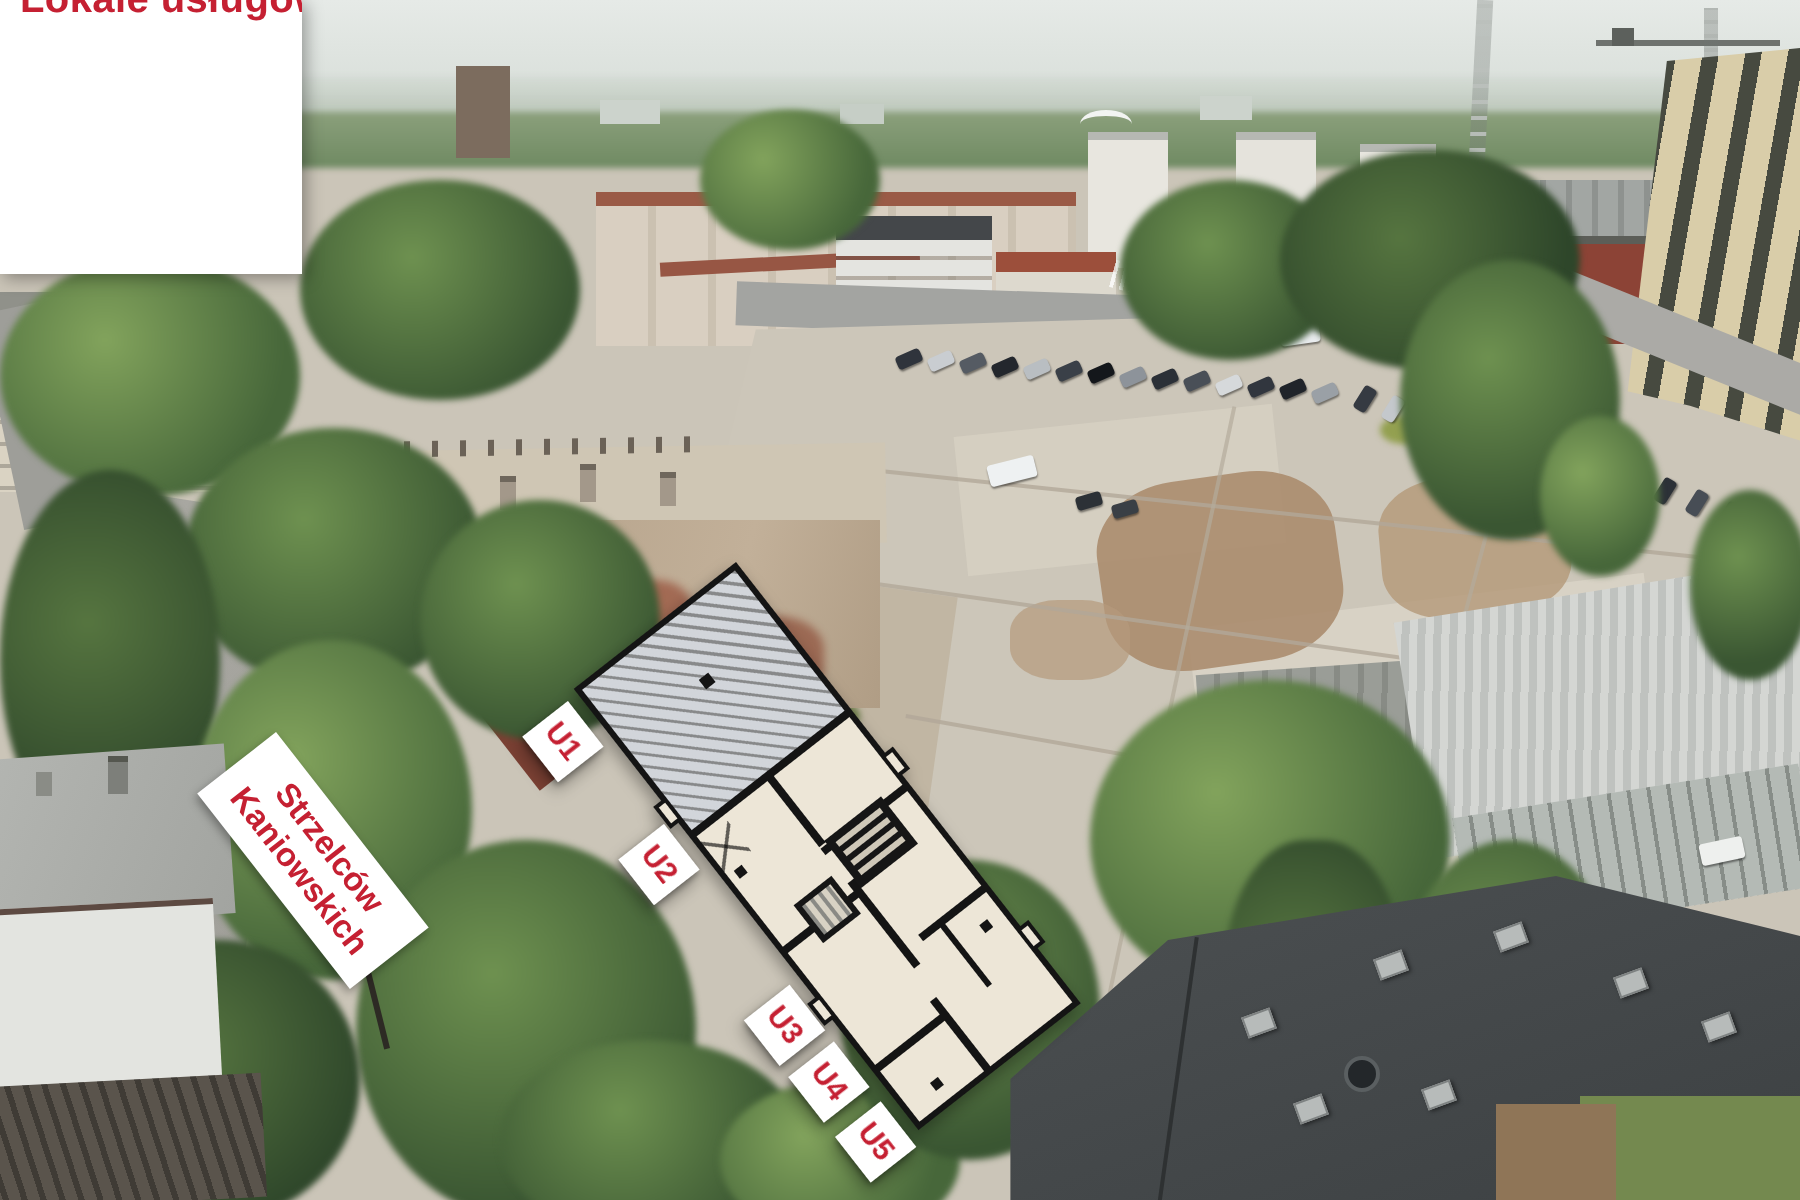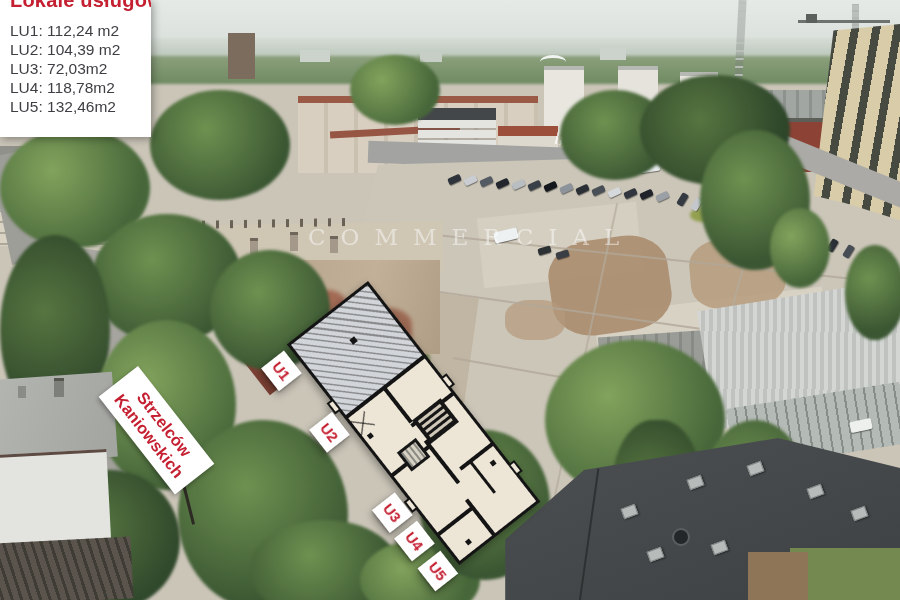--- a/index.html
+++ b/index.html
@@ -202,21 +202,20 @@
   <div class="abs" style="left:790px;top:548px;width:110px;height:52px;background:#74894f;"></div>
   <div class="abs" style="left:748px;top:552px;width:60px;height:48px;background:#8f7557;"></div>
 
   <div class="abs" style="left:-10px;top:376px;width:125px;height:85px;background:linear-gradient(115deg,#b4b6b2,#a2a4a0);transform:rotate(-4deg);"></div>
   <div class="abs" style="left:54px;top:378px;width:10px;height:16px;background:#7d7f7a;border-top:3px solid #55574f;"></div>
   <div class="abs" style="left:18px;top:386px;width:8px;height:12px;background:#8a8c86;"></div>
   <div class="abs" style="left:-6px;top:452px;width:115px;height:95px;background:#e3e4e0;border-top:3px solid #5d4a42;transform:rotate(-3deg);"></div>
   <div class="abs" style="left:-8px;top:540px;width:140px;height:62px;background:#5a544c;background-image:repeating-linear-gradient(75deg,rgba(0,0,0,.3) 0 3px,transparent 3px 9px);transform:rotate(-3deg);"></div>
 
   <div class="wm">
-    <div class="wm-tag">COMMERCIAL</div>
   </div>
 
   <div class="plan">
     <div class="hatch"></div>
     <div class="abs" style="left:32px;top:42px;width:6px;height:6px;background:#141414;"></div>
 
     <div class="wall" style="left:136px;top:0;width:4px;height:52px;"></div>
     <div class="wall" style="left:163px;top:48px;width:4px;height:49px;"></div>
     <div class="wall" style="left:200px;top:0;width:4px;height:40px;"></div>
     <div class="wall" style="left:238px;top:52px;width:4px;height:45px;"></div>
@@ -249,22 +248,15 @@
   </div>
 
   <div class="pole"></div>
   <div class="flag">
     <span>Strzelców</span>
     <span>Kaniowskich</span>
   </div>
 
   <div class="legend">
     <span class="legend-title">Lokale usługowe:</span>
-    <ul class="legend-list">
-      <li>LU1: 112,24 m2</li>
-      <li>LU2: 104,39 m2</li>
-      <li>LU3: 72,03m2</li>
-      <li>LU4: 118,78m2</li>
-      <li>LU5: 132,46m2</li>
-    </ul>
   </div>
 
 </div>
 
 </body></html>

